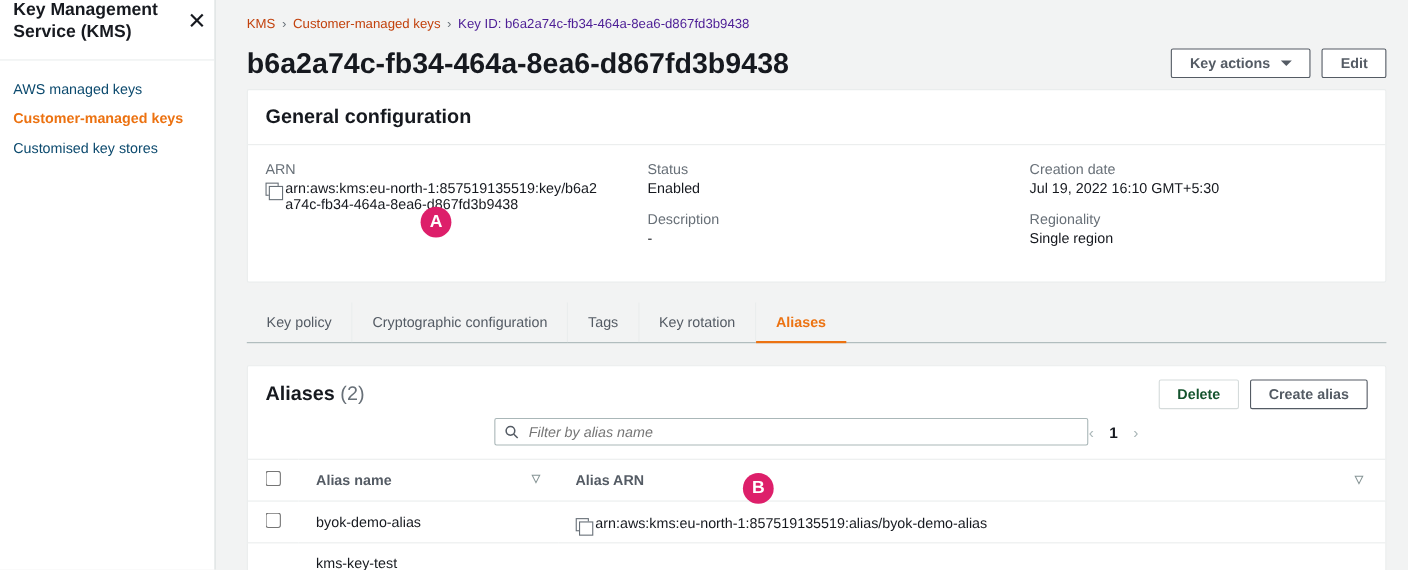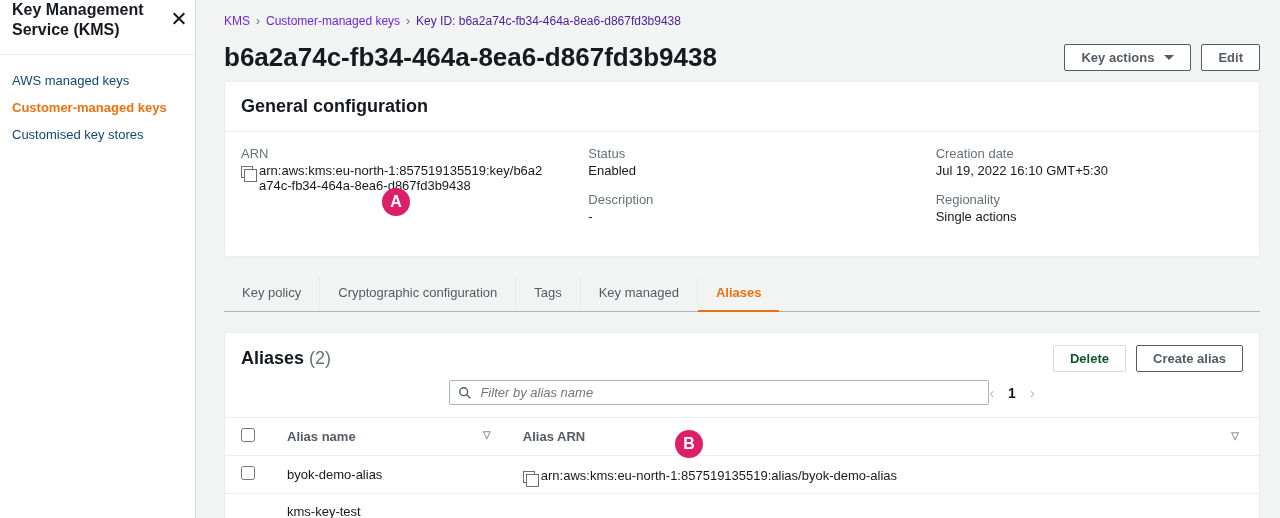--- a/index.html
+++ b/index.html
@@ -11,21 +11,21 @@
 .close-icon { position: absolute; right: 10px; top: 12px; width: 12px; height: 12px; cursor: pointer; }
 .close-icon::before, .close-icon::after { content: ""; position: absolute; left: 5px; top: -1px; width: 2px; height: 15px; background: #16191f; }
 .close-icon::before { transform: rotate(45deg); }
 .close-icon::after { transform: rotate(-45deg); }
 .nav { padding: 12px 0; }
 .nav-item { display: block; padding: 6px 12px; font-size: 13px; color: #0c4a6e; text-decoration: none; cursor: pointer; }
 .nav-item.active { color: #ec7211; font-weight: 700; }
 
 .main { flex: 1; overflow: auto; padding: 0 20px 20px 28px; }
 .breadcrumb { display: flex; align-items: center; gap: 6px; font-size: 12px; padding: 14px 0 4px 0; color: #687078; }
-.breadcrumb a { color: #6d28d9; text-decoration: none; cursor: pointer; }
+.breadcrumb a { color: #c2410c; text-decoration: none; cursor: pointer; }
 .breadcrumb .chev { color: #687078; }
 .breadcrumb .last { color: #4c1d95; }
 
 .header-row { display: flex; align-items: center; justify-content: space-between; padding: 10px 0 8px 0; }
 .page-title { font-size: 26px; font-weight: 700; letter-spacing: 0; }
 .header-actions { display: flex; gap: 10px; }
 .btn { padding: 5px 16px; font-size: 13px; background: #fff; border: 1px solid #545b64; border-radius: 2px; color: #545b64; font-weight: 700; cursor: pointer; display: inline-flex; align-items: center; gap: 6px; }
 .btn .caret { width: 0; height: 0; border-left: 5px solid transparent; border-right: 5px solid transparent; border-top: 5px solid #545b64; margin-left: 4px; }
 .btn.disabled { color: #14532d; border-color: #d5dbdb; cursor: default; }
 
@@ -135,32 +135,32 @@
             <div class="field-value">-</div>
           </div>
         </div>
         <div class="col">
           <div class="field">
             <div class="field-label">Creation date</div>
             <div class="field-value">Jul 19, 2022 16:10 GMT+5:30</div>
           </div>
           <div class="field">
             <div class="field-label">Regionality</div>
-            <div class="field-value">Single actions</div>
+            <div class="field-value">Single region</div>
           </div>
         </div>
       </div>
     </section>
 
     <div class="tabs">
       <div class="tab-bar">
         <div class="tab">Key policy</div>
         <div class="tab">Cryptographic configuration</div>
         <div class="tab">Tags</div>
-        <div class="tab">Key managed</div>
+        <div class="tab">Key rotation</div>
         <div class="tab active">Aliases</div>
       </div>
     </div>
 
     <section class="panel aliases-panel">
       <div class="aliases-head">
         <div class="aliases-title">
           <span>Aliases</span>
           <span class="count">(2)</span>
         </div>

